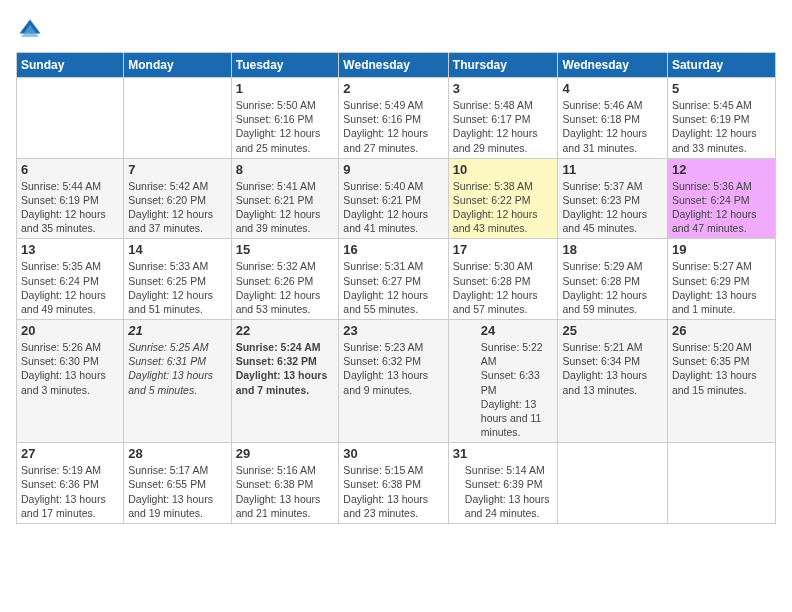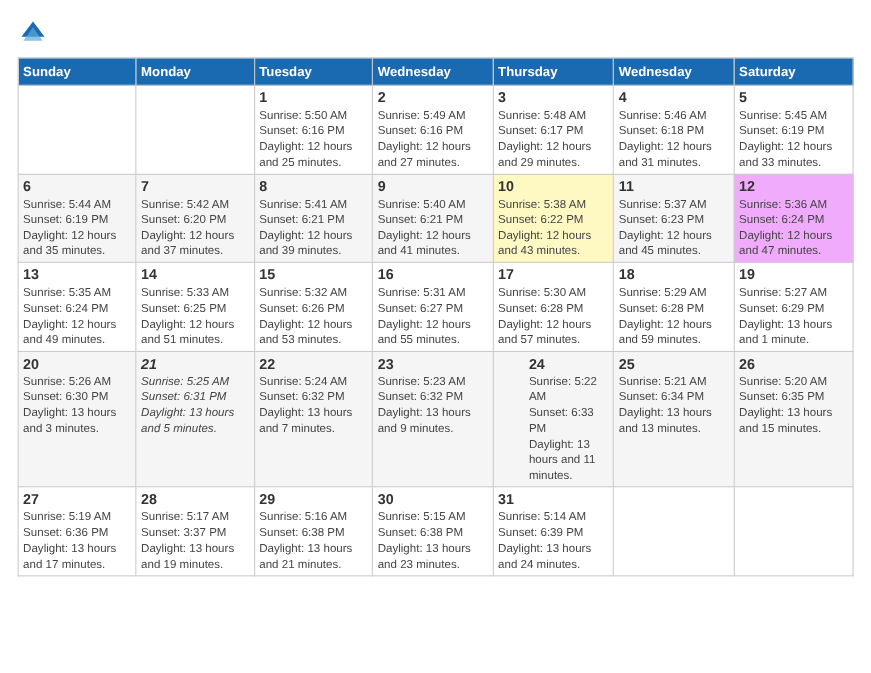--- a/index.html
+++ b/index.html
@@ -254,21 +254,21 @@
 Daylight: 13 hours and 3 minutes.</div>
           </td>
           <td style="background: rgb(245, 245, 245); font-style: italic;">
             <div class="day-number">21</div>
             <div class="day-info" style="white-space: pre-line;">Sunrise: 5:25 AM
 Sunset: 6:31 PM
 Daylight: 13 hours and 5 minutes.</div>
           </td>
           <td style="background: rgb(245, 245, 245); margin-top: 46px;">
             <div class="day-number">22</div>
-            <div class="day-info" style="white-space: pre-line;">Sunrise: 5:24 AM
+            <div class="day-info" style="white-space: pre-line; font-weight: bold;">Sunrise: 5:24 AM
 Sunset: 6:32 PM
 Daylight: 13 hours and 7 minutes.</div>
           </td>
           <td style="background: rgb(245, 245, 245);">
             <div class="day-number">23</div>
             <div class="day-info" style="white-space: pre-line;">Sunrise: 5:23 AM
 Sunset: 6:32 PM
 Daylight: 13 hours and 9 minutes.</div>
           </td>
           <td style="background: rgb(245, 245, 245); padding-left: 32px;">
@@ -293,38 +293,38 @@
         <tr>
           <td>
             <div class="day-number">27</div>
             <div class="day-info" style="white-space: pre-line;">Sunrise: 5:19 AM
 Sunset: 6:36 PM
 Daylight: 13 hours and 17 minutes.</div>
           </td>
           <td>
             <div class="day-number">28</div>
             <div class="day-info" style="white-space: pre-line;">Sunrise: 5:17 AM
-Sunset: 3:37 PM
+Sunset: 6:55 PM
 Daylight: 13 hours and 19 minutes.</div>
           </td>
           <td>
             <div class="day-number">29</div>
             <div class="day-info" style="white-space: pre-line;">Sunrise: 5:16 AM
 Sunset: 6:38 PM
 Daylight: 13 hours and 21 minutes.</div>
           </td>
           <td>
             <div class="day-number">30</div>
             <div class="day-info" style="white-space: pre-line;">Sunrise: 5:15 AM
 Sunset: 6:38 PM
 Daylight: 13 hours and 23 minutes.</div>
           </td>
           <td>
             <div class="day-number">31</div>
-            <div class="day-info" style="white-space: pre-line;">Sunrise: 5:14 AM
+            <div class="day-info" style="white-space: pre-line; margin-left: 12px;">Sunrise: 5:14 AM
 Sunset: 6:39 PM
 Daylight: 13 hours and 24 minutes.</div>
           </td>
           <td class="empty"></td>
           <td class="empty"></td>
         </tr>
       </tbody>
   </table>
 </div>
 

